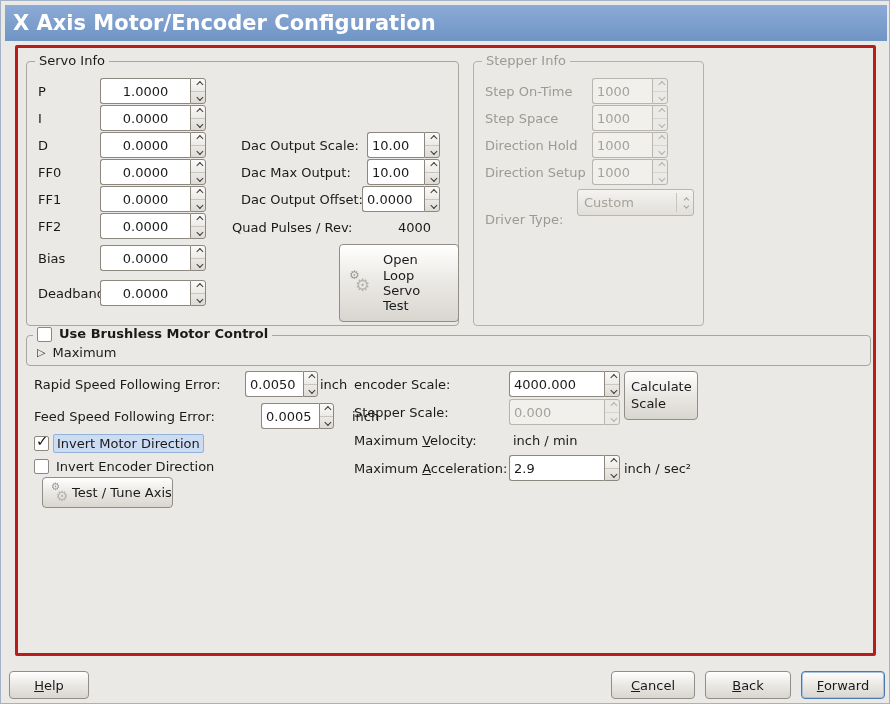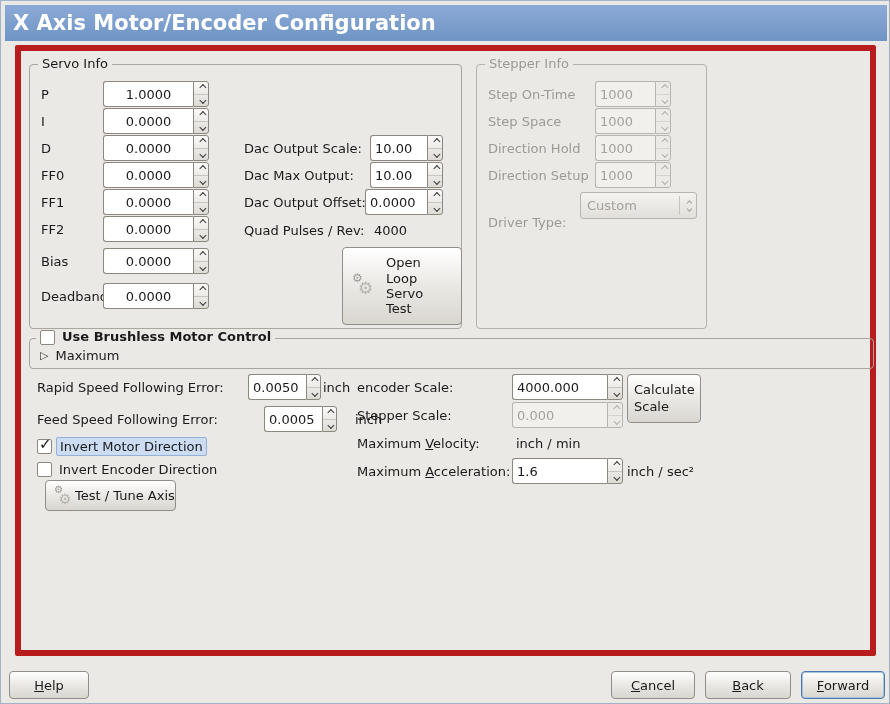--- a/index.html
+++ b/index.html
@@ -4,21 +4,21 @@
 <style>
   * { box-sizing: border-box; margin: 0; padding: 0; }
   body { font-family: "DejaVu Sans", "Liberation Sans", sans-serif; font-size: 13px; color: #1a1a1a; }
   .window { position: relative; width: 890px; height: 704px; background: #ebe9e5; border: 1px solid #a3b2c6; overflow: hidden; }
 
   .titlebar { position: absolute; left: 4px; top: 4px; width: 882px; height: 36px;
     background: linear-gradient(#8caad6, #6f95c4); color: #ffffff; font-size: 21px; font-weight: bold;
     display: flex; align-items: center; padding-left: 8px; }
 
   .main-frame { position: absolute; left: 14px; top: 44px; width: 861px; height: 611px;
-    border: 6px solid #b91c1c; border-radius: 2px; }
+    border: 3px solid #b91c1c; border-radius: 2px; }
 
   .gtk-frame { position: absolute; border: 1px solid #a9a59f; border-radius: 4px; }
   .legend { position: absolute; top: -9px; left: 8px; background: #ebe9e5; padding: 0 4px; line-height: 16px; white-space: nowrap; }
   .legend.dis { color: #9d9a94; }
 
   .row { position: absolute; display: flex; align-items: center; height: 26px; white-space: nowrap; }
   .lbl { display: inline-block; }
   .dis-text { color: #9d9a94; }
 
   
@@ -232,21 +232,21 @@
           <span class="spins">
               <span class="sb up">
                 <i class="chv u"></i>
               </span>
               <span class="sb">
                 <i class="chv d"></i>
               </span>
             </span>
         </span>
       </div>
-      <div class="row" style="left:214px; top:152px;">
+      <div class="row" style="left:205px; top:152px;gap:36px;">
         <span class="lbl" style="width:130px;">Quad Pulses / Rev:</span>
         <span>4000</span>
       </div>
 
       <div class="btn" style="left:312px; top:182px; width:120px; height:78px; justify-content:flex-start; padding-left:8px;">
         <span class="gears">
             <span class="g1">⚙</span>
             <span class="g2">⚙</span>
           </span>
         <span class="openloop-text" style="margin-left:8px;">Open Loop Servo Test</span>
@@ -398,21 +398,21 @@
           </span>
       </span>
     </div>
     <div class="row" style="left:336px; top:379px;">
       <span class="lbl" style="width:155px;"><span>Maximum </span><span class="u">V</span><span>elocity:</span></span>
       <span style="margin-left:4px;">inch / min</span>
     </div>
     <div class="row" style="left:336px; top:407px;">
       <span class="lbl" style="width:155px;"><span>Maximum </span><span class="u">A</span><span>cceleration:</span></span>
       <span class="spinbox">
-        <span class="entry" style="width:95px;">1.6</span>
+        <span class="entry" style="width:95px;">2.9</span>
         <span class="spins">
             <span class="sb up">
               <i class="chv u"></i>
             </span>
             <span class="sb">
               <i class="chv d"></i>
             </span>
           </span>
       </span>
       <span style="margin-left:4px;">inch / sec²</span>

